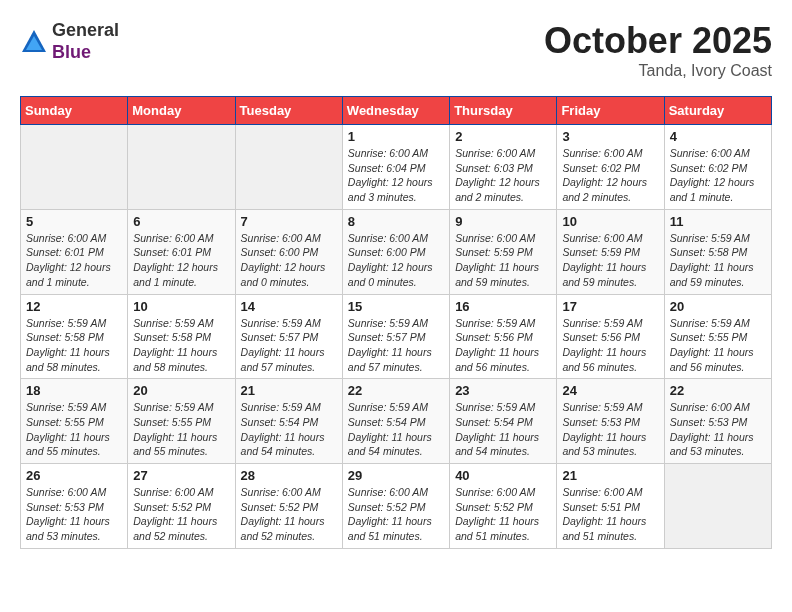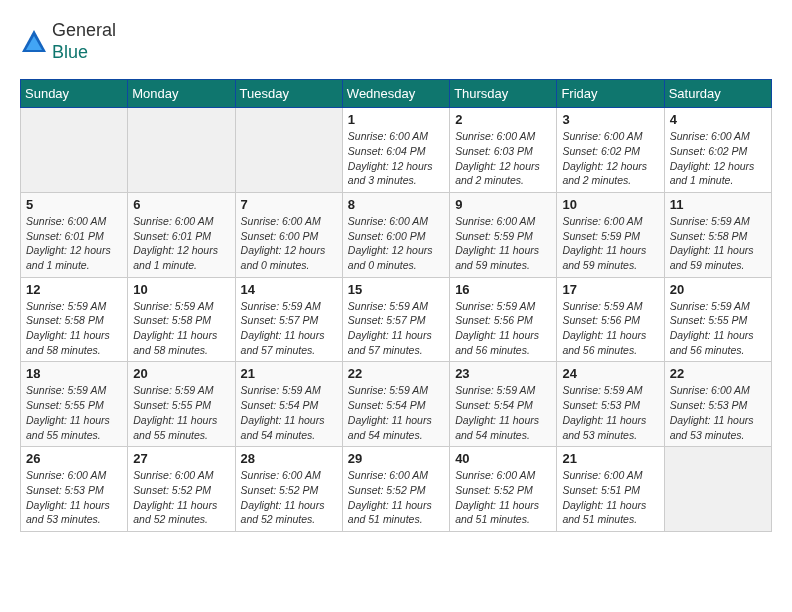--- a/index.html
+++ b/index.html
@@ -16,25 +16,25 @@
       align-items: flex-start;
       margin-bottom: 16px;
     }
     .logo {
       display: flex;
       align-items: center;
       gap: 4px;
     }
     .logo-text {
       font-size: 18px;
-      font-weight: normal;
+      font-weight: bold;
       line-height: 1.2;
     }
     .logo-general { color: #333; }
-    .logo-blue { color: #0f766e; }
+    .logo-blue { color: #701a75; }
     .logo-icon {
       width: 28px;
       height: 28px;
     }
     .title-block {
       text-align: right;
     }
     .month-title {
       font-size: 36px;
       font-weight: bold;
@@ -43,26 +43,26 @@
     .location {
       font-size: 16px;
       color: #555;
     }
     table {
       width: 100%;
       border-collapse: collapse;
       font-size: 11px;
     }
     thead th {
-      background: #0f766e;
+      background: #ef4444;
       color: #fff;
       padding: 6px 4px;
       text-align: left;
       font-size: 13px;
-      font-weight: normal;
+      font-weight: bold;
       border: 1px solid #0d47a1;
     }
     tbody td {
       border: 1px solid #ccc;
       vertical-align: top;
       padding: 4px 5px;
       width: calc(100% / 7);
       min-height: 70px;
       background: #fff;
     }
@@ -93,20 +93,24 @@
   <div class="logo">
     <svg class="logo-icon" viewBox="0 0 28 28" xmlns="http://www.w3.org/2000/svg">
       <polygon points="14,2 26,24 2,24" fill="#1565c0"></polygon>
       <polygon points="14,8 22,22 6,22" fill="#42a5f5"></polygon>
     </svg>
     <div class="logo-text">
       <span class="logo-general">General</span><br>
       <span class="logo-blue">Blue</span>
     </div>
   </div>
+  <div class="title-block">
+    <div class="month-title">October 2025</div>
+    <div class="location">Tanda, Ivory Coast</div>
+  </div>
 </div>
 
 <table>
   <thead>
     <tr>
     <th>Sunday</th>
         <th>Monday</th>
         <th>Tuesday</th>
         <th>Wednesday</th>
         <th>Thursday</th>

